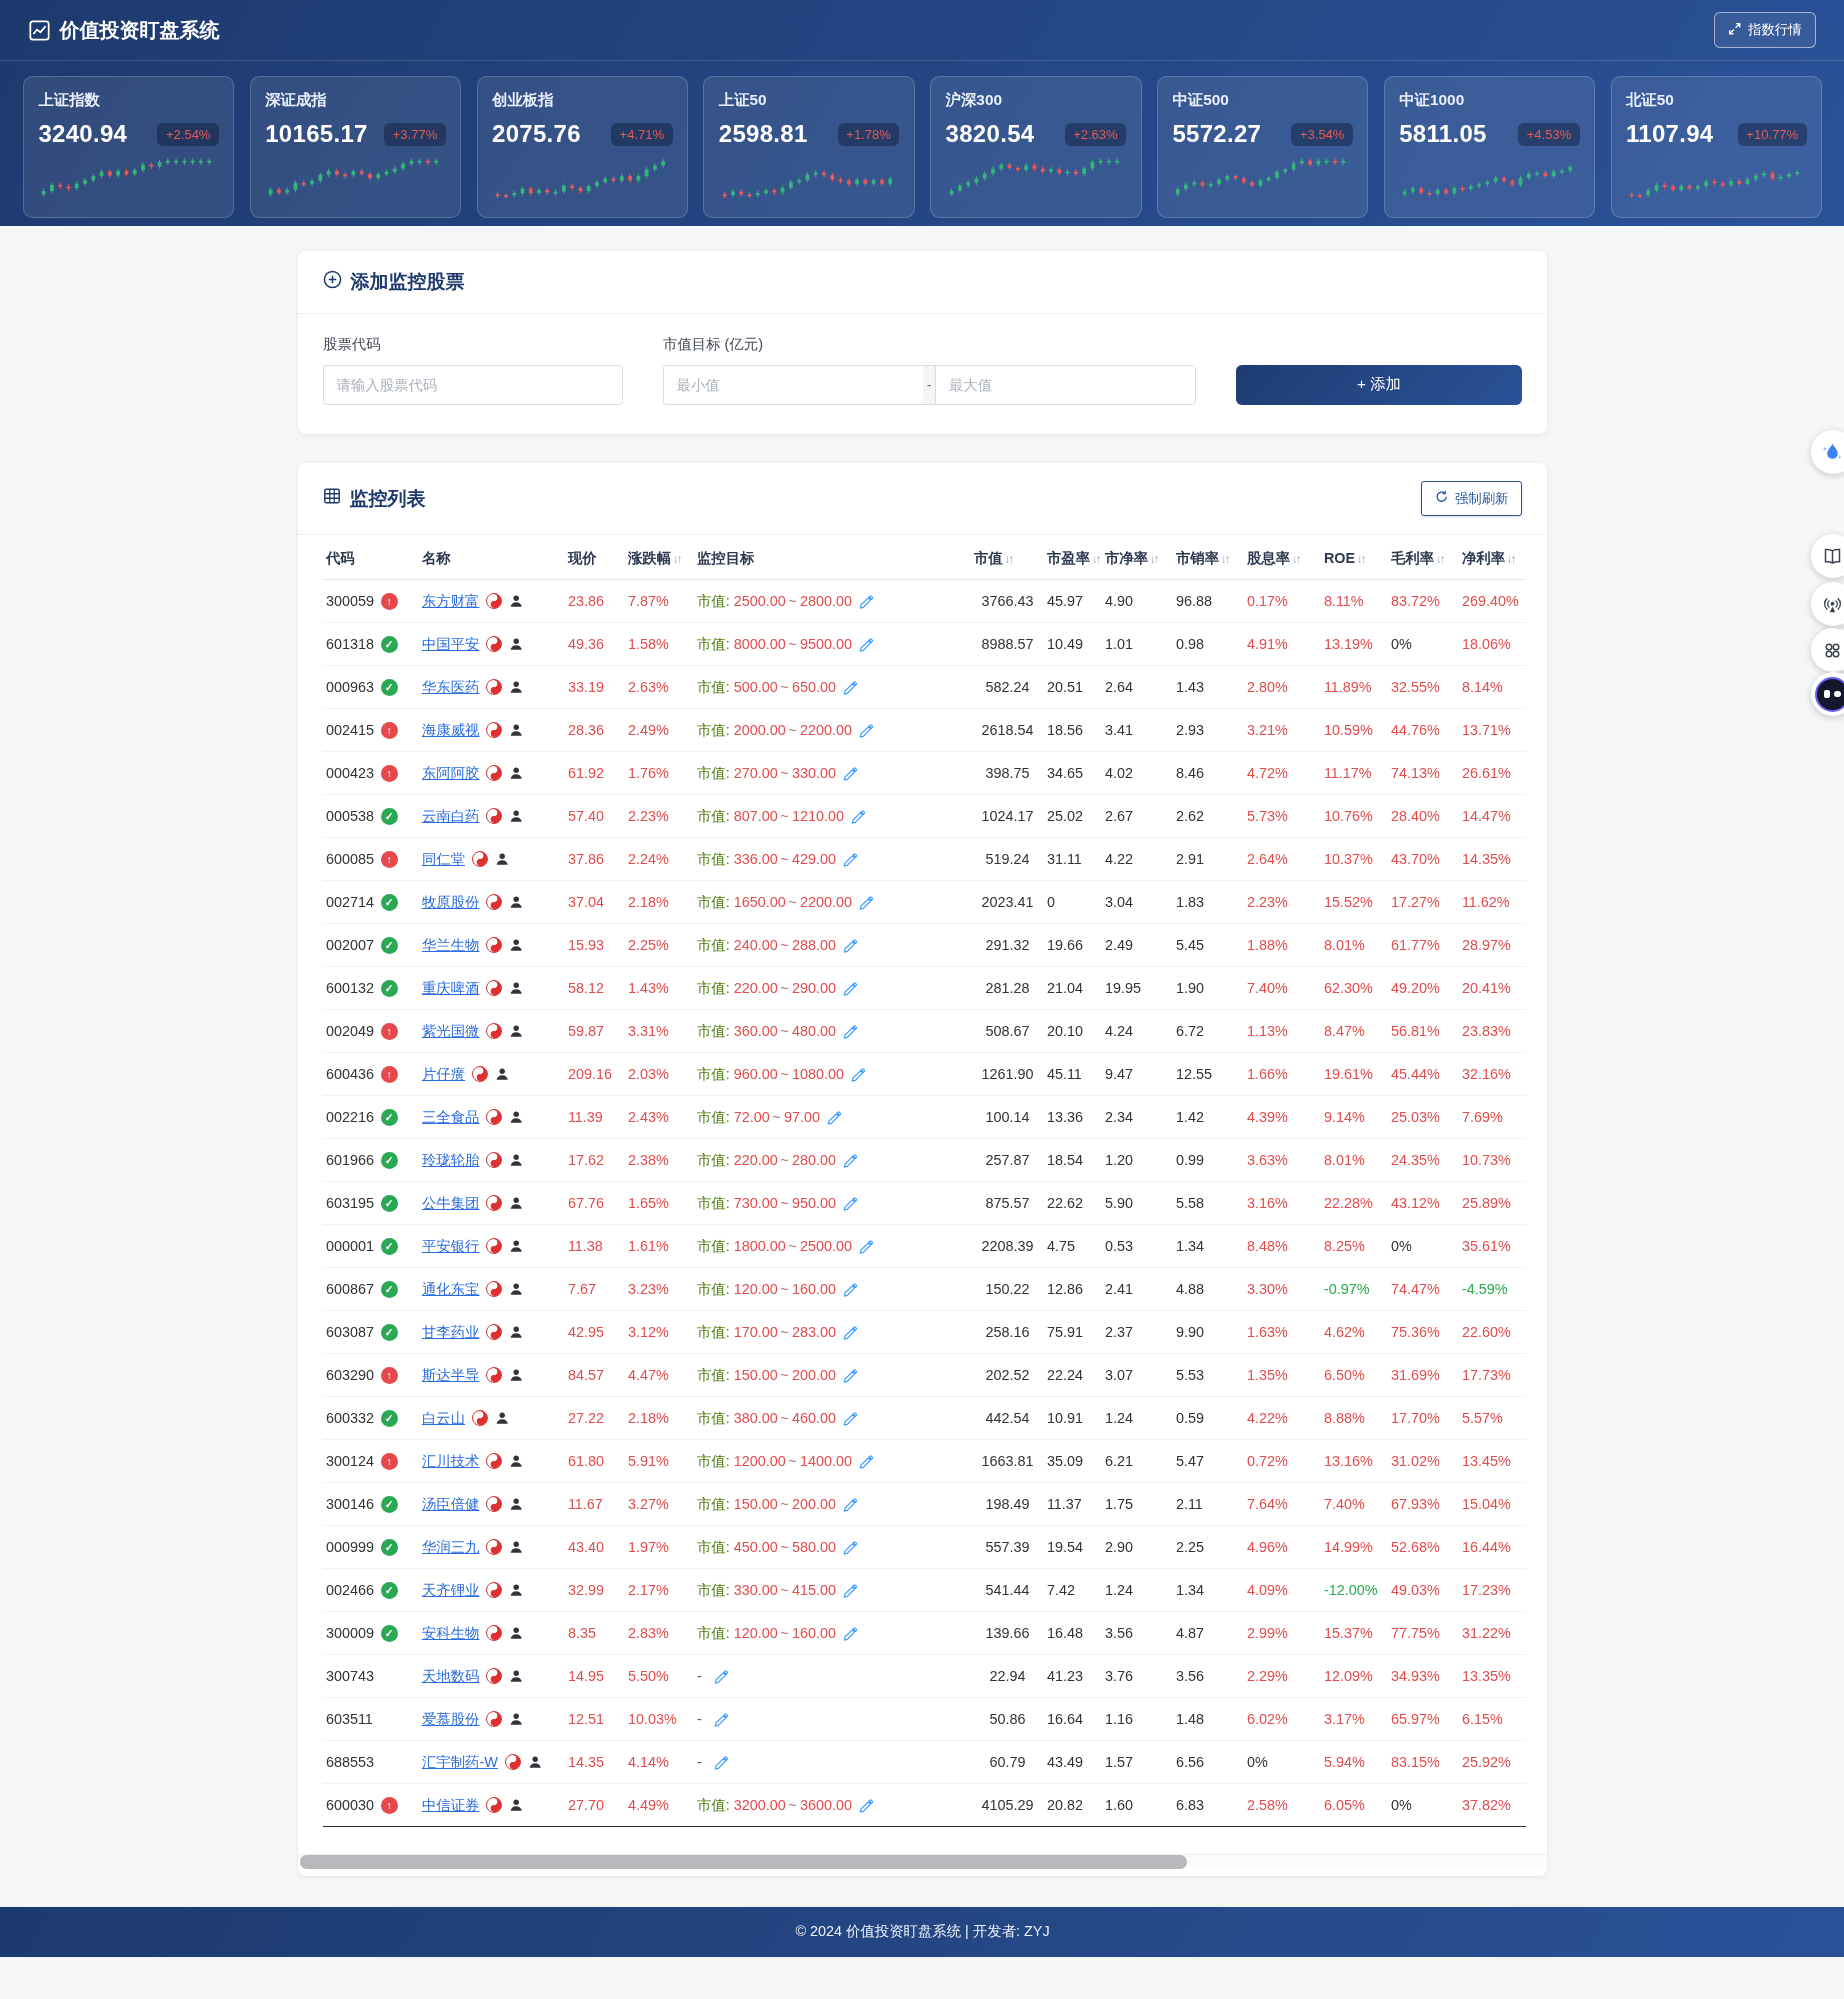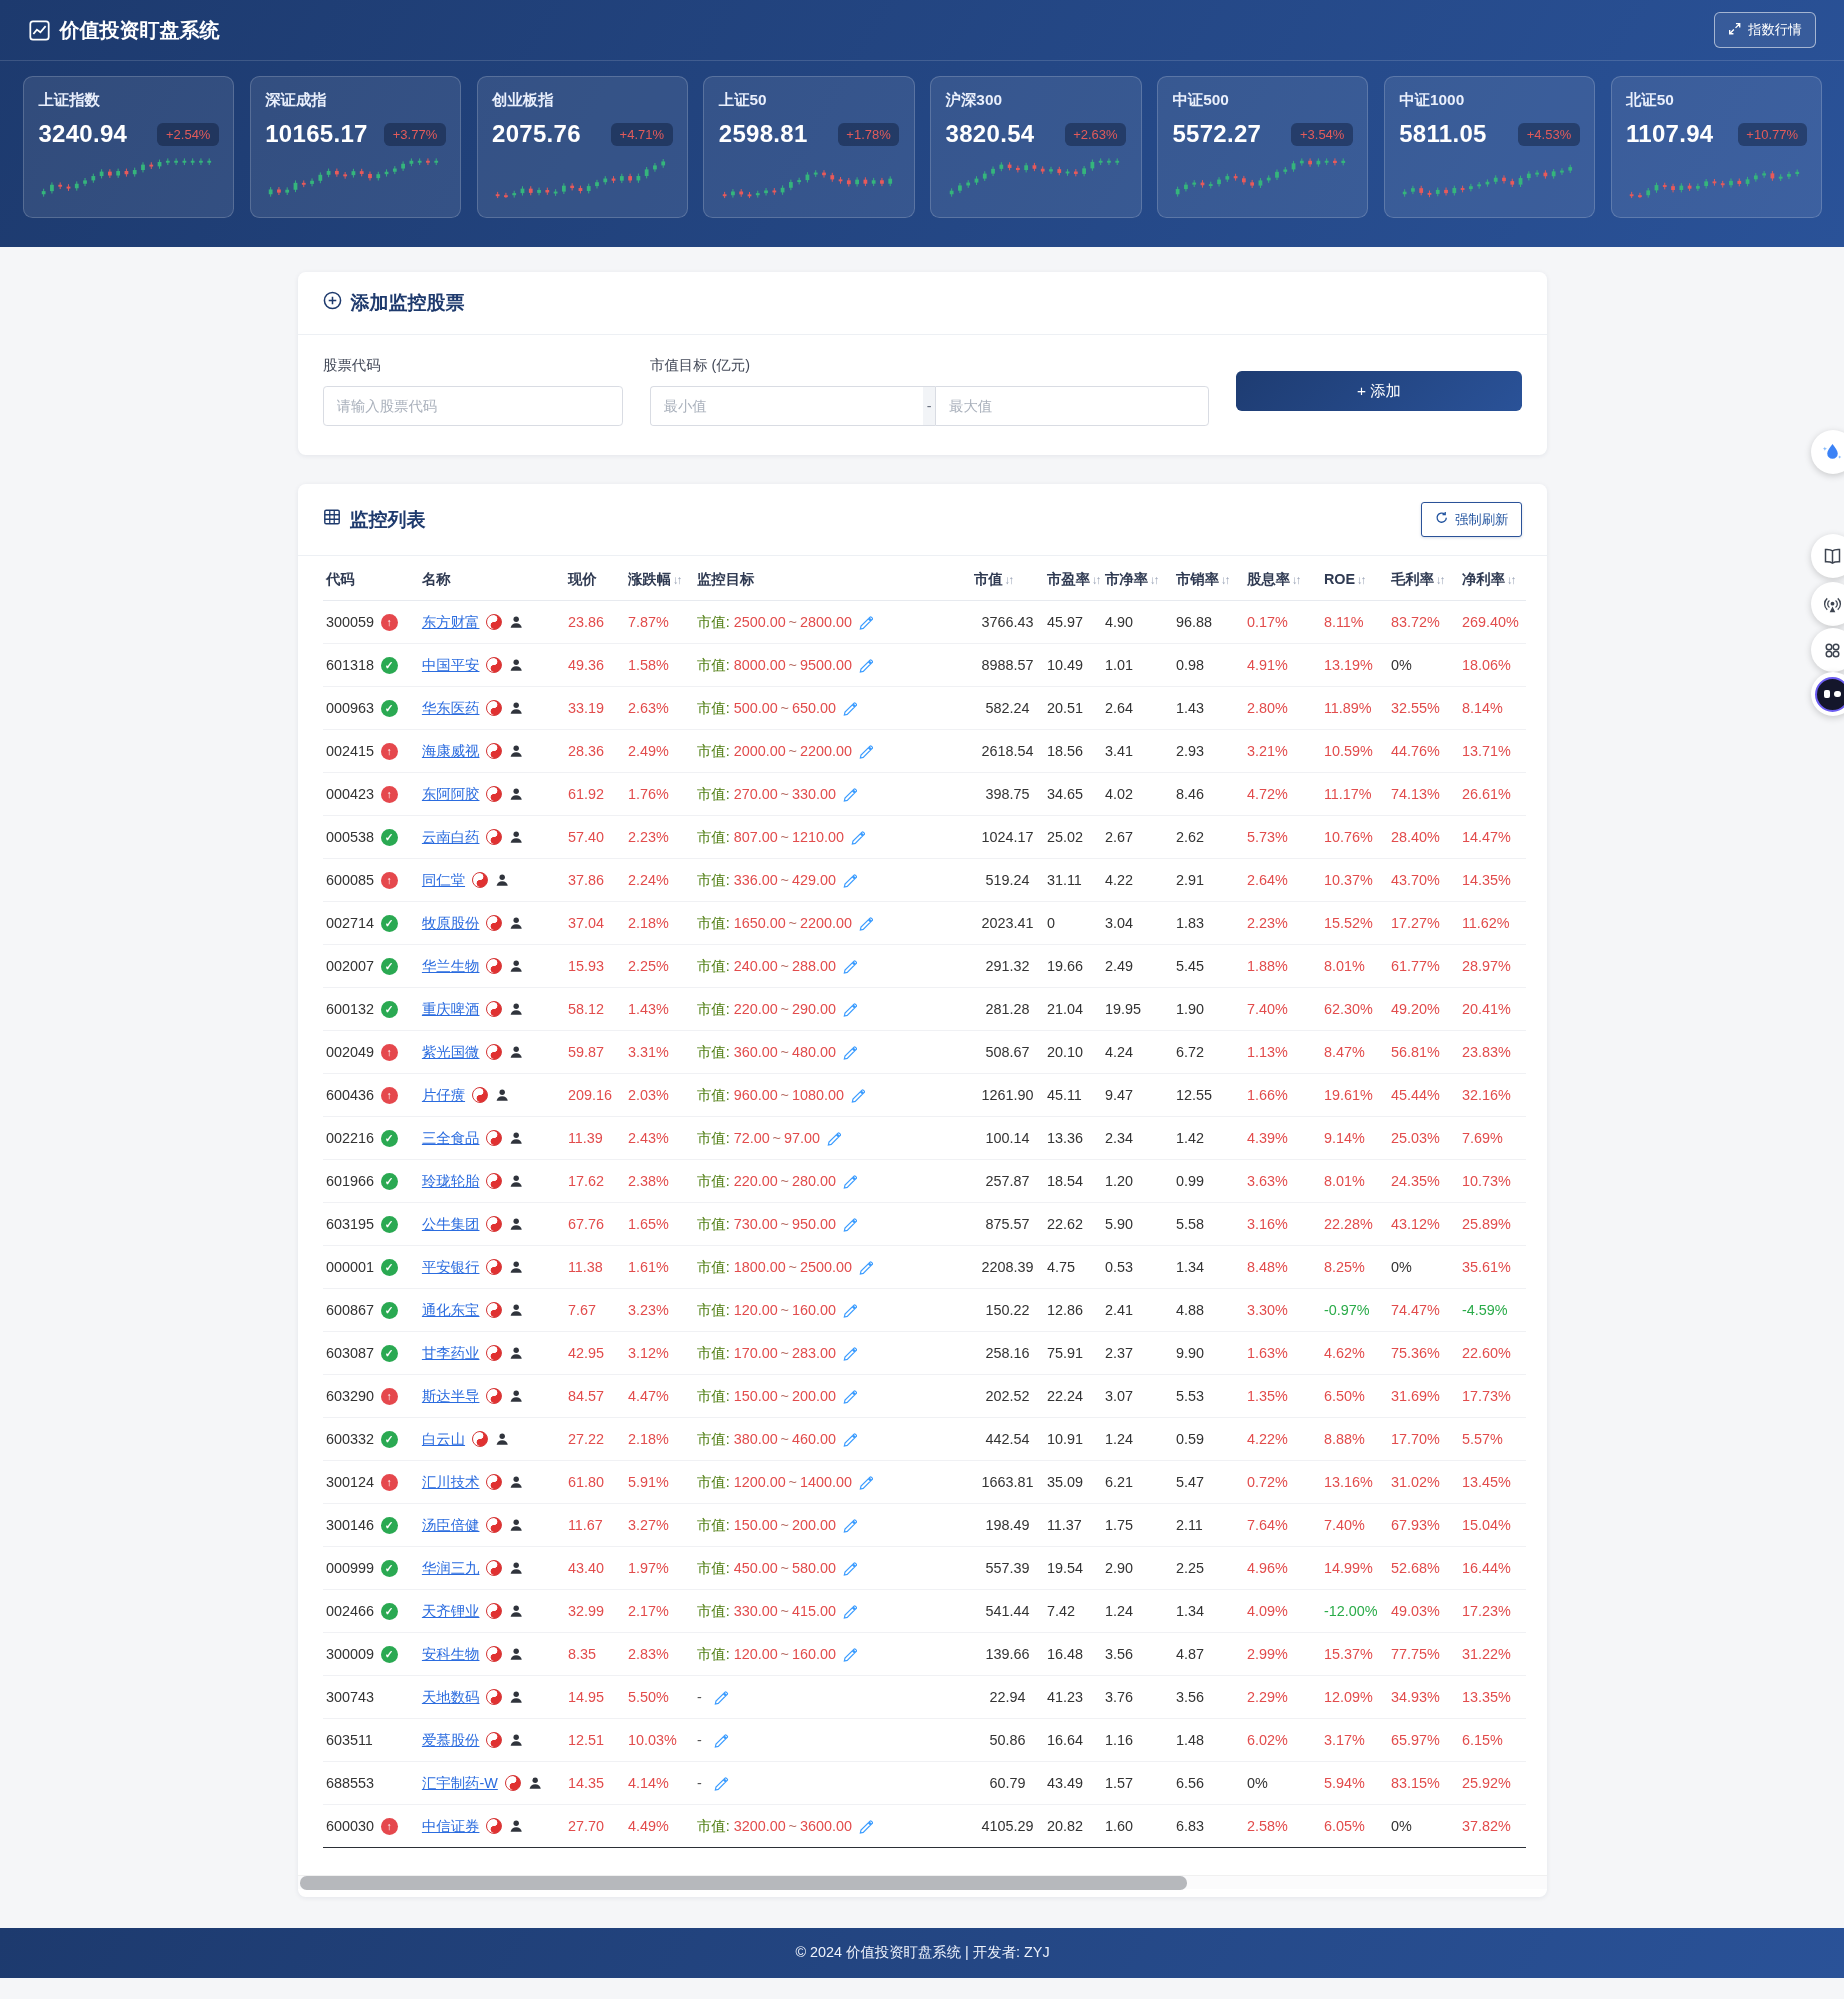--- a/index.html
+++ b/index.html
@@ -1,39 +1,39 @@
 <!DOCTYPE html>
 <html><head>
 <meta charset="utf-8">
 <style>
   * { box-sizing: border-box; margin: 0; padding: 0; }
   html,body { width: 1845px; min-height: 1999px; background:#f5f6f8; font-family:"Liberation Sans",sans-serif; position:relative; overflow-x:hidden; }
 
   
-  .topbar { background: linear-gradient(120deg,#1d3a6e 0%,#2a5298 100%); padding-bottom:29px; }
+  .topbar { background: linear-gradient(120deg,#1d3a6e 0%,#2a5298 100%); padding-bottom:8px; }
   .navbar { height:61px; display:flex; align-items:center; justify-content:space-between; padding:0 29px; border-bottom:1px solid rgba(255,255,255,0.14); }
   .nav-title { display:flex; align-items:center; gap:9.6px; color:#fff; font-size:20px; font-weight:bold; }
   .nav-title svg { display:block; }
   .idx-btn { display:flex; align-items:center; gap:6.7px; background:rgba(255,255,255,0.07); border:1px solid rgba(255,255,255,0.55); color:#fff; font-size:13.4px; padding:7.7px 13.4px; border-radius:5.8px; cursor:pointer; }
   .index-row { display:grid; grid-template-columns:repeat(8,1fr); gap:15.4px; padding:15.4px 23px 0; }
   .idx-card { background:rgba(255,255,255,0.09); border:1px solid rgba(255,255,255,0.18); border-radius:9.6px; padding:12.5px 14.4px 7.7px; height:142px; cursor:pointer; }
   .idx-name { color:#e9effc; font-size:15.4px; font-weight:bold; }
   .idx-line { display:flex; align-items:center; justify-content:space-between; margin-top:9.6px; }
   .idx-value { color:#fff; font-size:24px; font-weight:bold; letter-spacing:0.3px; }
   .idx-badge { background:rgba(10,22,48,0.42); color:#e25b5b; font-size:13px; padding:3.8px 8.6px; border-radius:5.8px; }
   .idx-spark { margin-top:7.7px; height:44px; width:100%; }
 
   
   .main { width:1249px; margin:25px auto 0; }
   .card { background:#fff; border-radius:7.7px; box-shadow:0 1px 4.8px rgba(20,40,80,0.08); }
   .card-head { display:flex; align-items:center; justify-content:space-between; padding:18px 25px; border-bottom:1px solid #edf0f4; }
   .card-title { display:flex; align-items:center; gap:8.6px; color:#1e3a6d; font-size:19px; font-weight:bold; }
 
   
-  .form-row { display:flex; align-items:center; gap:27px; padding:21px 25px 29px; }
+  .form-row { display:flex; align-items:flex-end; gap:40px; padding:21px 25px 29px; }
   .field-label { display:block; font-size:14.4px; color:#424857; margin-bottom:10.6px; }
   .txt-input { height:40px; border:1px solid #d9dce3; border-radius:3.8px; padding:0 12.5px; font-size:14.4px; color:#333; outline:none; width:100%; background:#fff; }
   .txt-input::placeholder { color:#aab1bc; }
   .f-code { width:300px; }
   .f-target { flex:1; }
   .range-group { display:flex; }
   .range-group .txt-input.min { border-radius:3.8px 0 0 3.8px; border-right:none; }
   .range-sep { width:27px; height:40px; background:#f2f4f7; border-top:1px solid #d9dce3; border-bottom:1px solid #d9dce3; color:#6b7280; display:flex; align-items:center; justify-content:center; font-size:14.4px; }
   .range-group .txt-input.max { border-radius:0 3.8px 3.8px 0; border-left:1px solid #d9dce3; }
   .add-btn { width:286px; height:40px; background:linear-gradient(135deg,#1e3c72,#2a5298); border:none; border-radius:5.8px; color:#fff; font-size:15.4px; cursor:pointer; font-family:inherit; }

